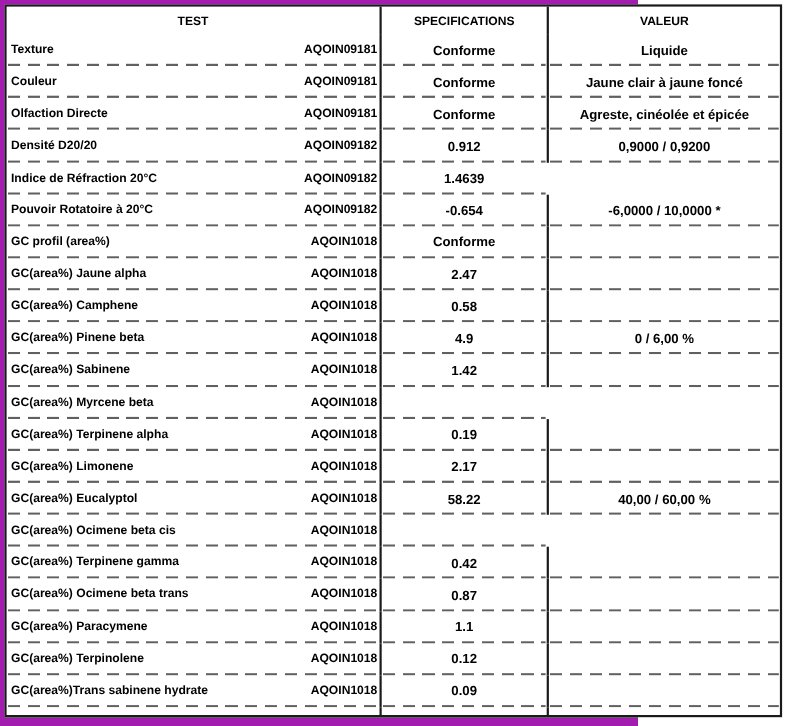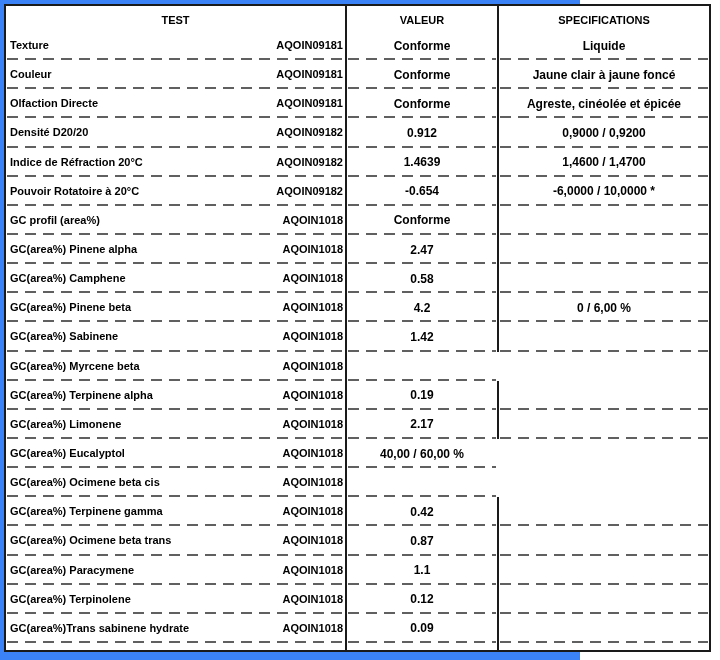--- a/index.html
+++ b/index.html
@@ -5,21 +5,21 @@
   * { margin: 0; padding: 0; box-sizing: border-box; }
   html, body {
     width: 720px; height: 660px;
     background: #ffffff;
     font-family: "Liberation Sans", sans-serif;
     overflow: hidden;
   }
   .page {
     position: relative;
     width: 580px; height: 660px;
-    background: #3b82f6;
+    background: #a21caf;
   }
   .table-frame {
     position: absolute;
     left: 4px; top: 4px;
     width: 707px; height: 648px;
     border: 2px solid #1a1a1a;
     background: #ffffff;
     display: flex;
     flex-direction: column;
   }
@@ -73,22 +73,22 @@
   .bottom-spacer .cell { font-size: 1px; }
 </style>
 </head>
 <body>
 
 <div class="page">
   <div class="table-frame" id="table-frame">
 
     <div class="row header-row">
       <div class="cell col-test">TEST</div>
+      <div class="cell col-spec">SPECIFICATIONS</div>
       <div class="cell col-valeur">VALEUR</div>
-      <div class="cell col-spec">SPECIFICATIONS</div>
     </div>
 
   <div class="row data-row">
     <div class="cell col-test">
       <span class="test-name">Texture</span>
       <span class="test-code">AQOIN09181</span>
     </div>
     <div class="cell col-valeur">Conforme</div>
     <div class="cell col-spec">Liquide</div>
   </div>
@@ -119,21 +119,20 @@
     <div class="cell col-valeur">0.912</div>
     <div class="cell col-spec">0,9000 / 0,9200</div>
   </div>
 
   <div class="row data-row">
     <div class="cell col-test">
       <span class="test-name">Indice de Réfraction 20°C</span>
       <span class="test-code">AQOIN09182</span>
     </div>
     <div class="cell col-valeur">1.4639</div>
-    <div class="cell col-spec">1,4600 / 1,4700</div>
   </div>
 
   <div class="row data-row">
     <div class="cell col-test">
       <span class="test-name">Pouvoir Rotatoire à 20°C</span>
       <span class="test-code">AQOIN09182</span>
     </div>
     <div class="cell col-valeur">-0.654</div>
     <div class="cell col-spec">-6,0000 / 10,0000 *</div>
   </div>
@@ -142,42 +141,42 @@
     <div class="cell col-test">
       <span class="test-name">GC profil (area%)</span>
       <span class="test-code">AQOIN1018</span>
     </div>
     <div class="cell col-valeur">Conforme</div>
     <div class="cell col-spec"></div>
   </div>
 
   <div class="row data-row">
     <div class="cell col-test">
-      <span class="test-name">GC(area%) Pinene alpha</span>
+      <span class="test-name">GC(area%) Jaune alpha</span>
       <span class="test-code">AQOIN1018</span>
     </div>
     <div class="cell col-valeur">2.47</div>
     <div class="cell col-spec"></div>
   </div>
 
   <div class="row data-row">
     <div class="cell col-test">
       <span class="test-name">GC(area%) Camphene</span>
       <span class="test-code">AQOIN1018</span>
     </div>
     <div class="cell col-valeur">0.58</div>
     <div class="cell col-spec"></div>
   </div>
 
   <div class="row data-row">
     <div class="cell col-test">
       <span class="test-name">GC(area%) Pinene beta</span>
       <span class="test-code">AQOIN1018</span>
     </div>
-    <div class="cell col-valeur">4.2</div>
+    <div class="cell col-valeur">4.9</div>
     <div class="cell col-spec">0 / 6,00 %</div>
   </div>
 
   <div class="row data-row">
     <div class="cell col-test">
       <span class="test-name">GC(area%) Sabinene</span>
       <span class="test-code">AQOIN1018</span>
     </div>
     <div class="cell col-valeur">1.42</div>
     <div class="cell col-spec"></div>
@@ -207,20 +206,21 @@
     </div>
     <div class="cell col-valeur">2.17</div>
     <div class="cell col-spec"></div>
   </div>
 
   <div class="row data-row">
     <div class="cell col-test">
       <span class="test-name">GC(area%) Eucalyptol</span>
       <span class="test-code">AQOIN1018</span>
     </div>
+    <div class="cell col-valeur">58.22</div>
     <div class="cell col-spec">40,00 / 60,00 %</div>
   </div>
 
   <div class="row data-row">
     <div class="cell col-test">
       <span class="test-name">GC(area%) Ocimene beta cis</span>
       <span class="test-code">AQOIN1018</span>
     </div>
     <div class="cell col-spec"></div>
   </div>

